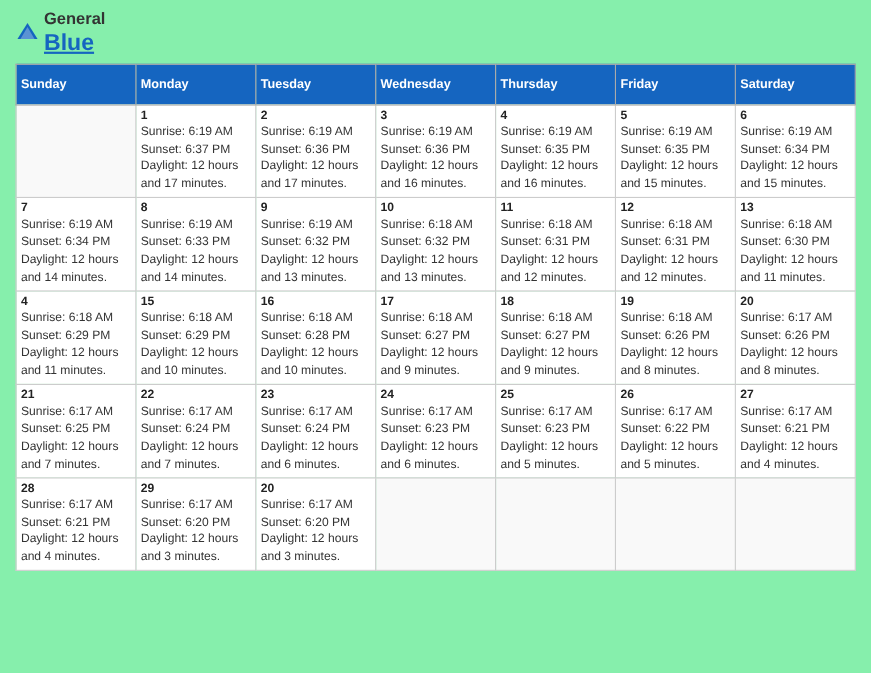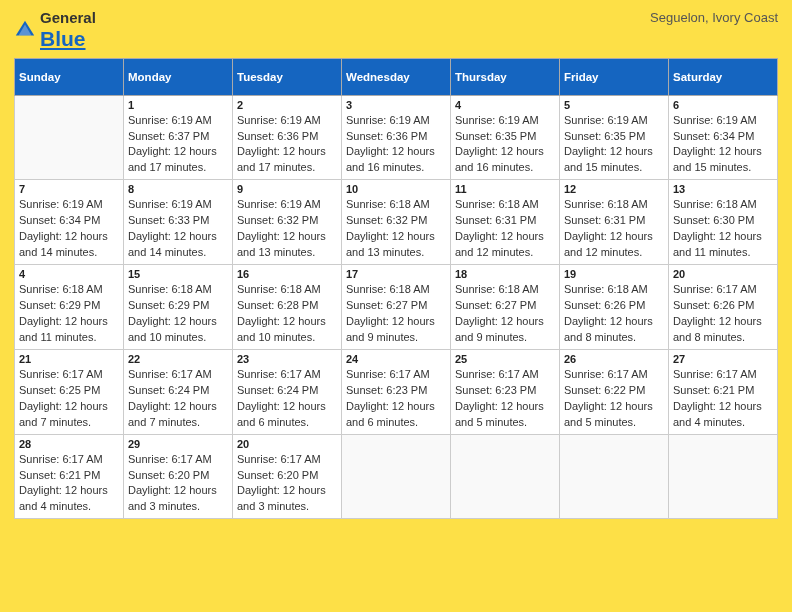--- a/index.html
+++ b/index.html
@@ -6,21 +6,21 @@
     body {
       font-family: Arial, sans-serif;
       background: #fff;
       width: 792px;
       height: 612px;
       overflow: hidden;
     }
     .page {
       width: 792px;
       height: 612px;
-      background: #fde047;
+      background: #86efac;
       padding: 10px 14px 10px 14px;
     }
     .header {
       display: flex;
       justify-content: space-between;
       align-items: flex-start;
       margin-bottom: 8px;
     }
     .logo {
       display: flex;
@@ -107,21 +107,20 @@
       <svg class="logo-icon" viewBox="0 0 24 24">
         <polygon points="12,2 22,18 2,18" fill="#1565c0"></polygon>
         <polygon points="12,6 19,18 5,18" fill="#fff" opacity="0.3"></polygon>
       </svg>
       <div class="logo-text">
         <span class="logo-general">General</span>
         <span class="logo-blue">Blue</span>
       </div>
     </div>
     <div class="title-block">
-      <div class="subtitle">Seguelon, Ivory Coast</div>
     </div>
   </div>
 
   <table class="calendar">
     <thead>
       <tr>
         <th>Sunday</th>
         <th>Monday</th>
         <th>Tuesday</th>
         <th>Wednesday</th>

